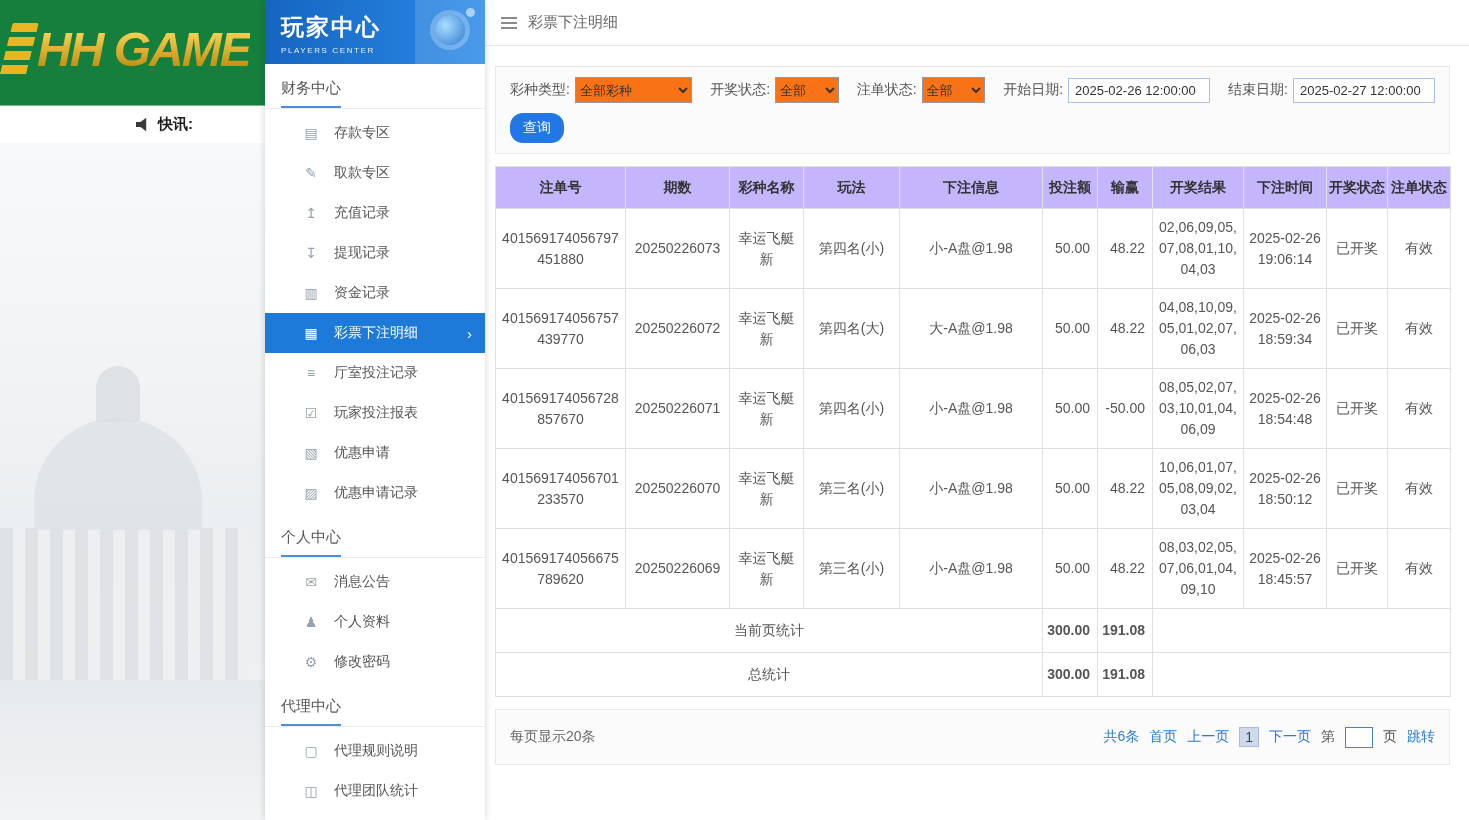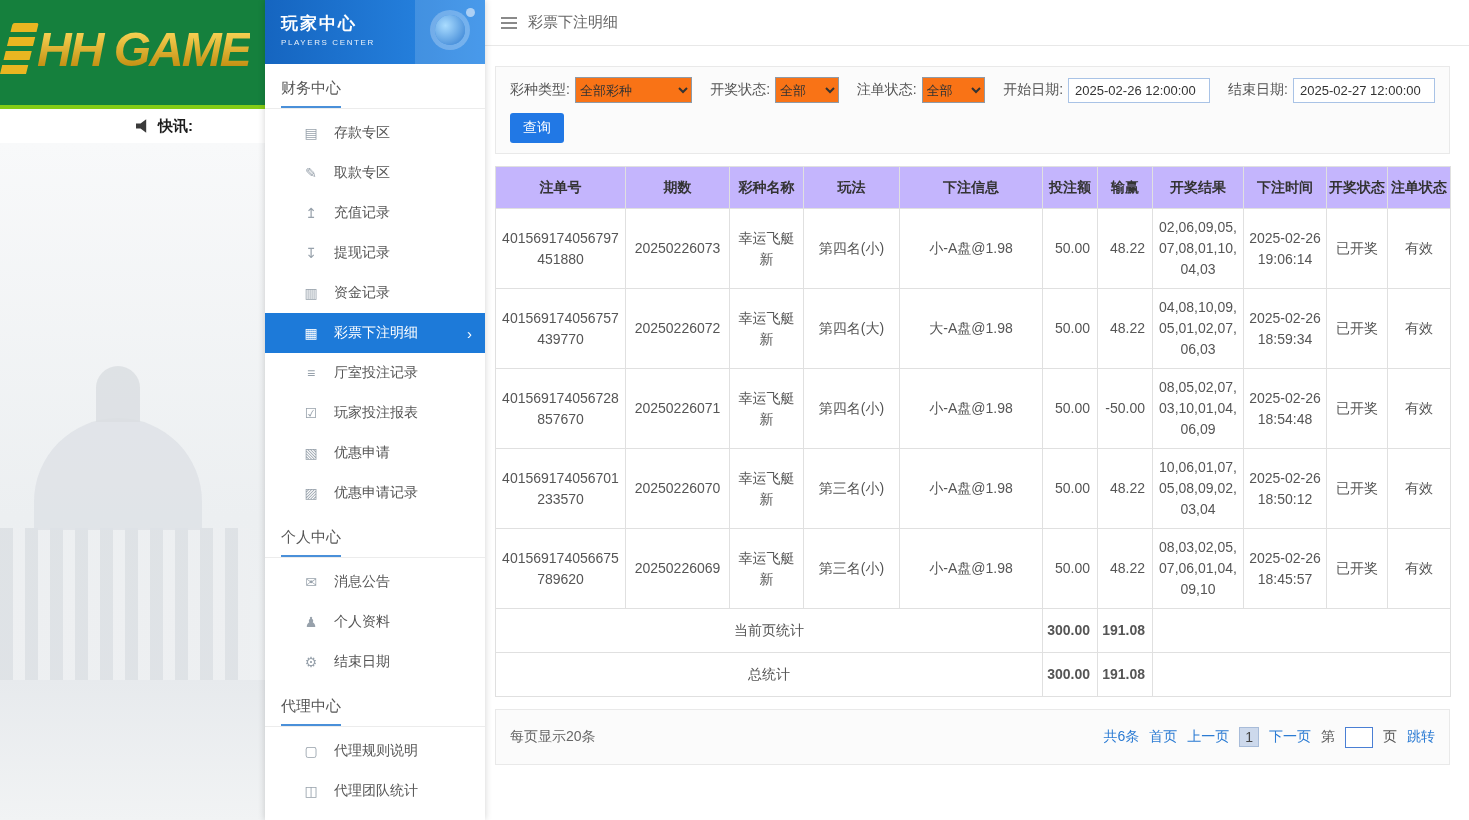--- a/index.html
+++ b/index.html
@@ -19,21 +19,21 @@
     background:repeating-linear-gradient(180deg,#e9b621 0 9px, rgba(0,0,0,0) 9px 14px);
     transform:skewX(-14deg); border-radius:2px;
   }
   .logo-text {
     font-size:48px; font-weight:bold; font-style:italic; letter-spacing:-2px;
     color:#d9a71c;
     background:linear-gradient(180deg,#f6d052 20%,#c08c0e 85%);
     -webkit-background-clip:text; background-clip:text; -webkit-text-fill-color:transparent;
   }
   .news-band {
-    height:38px; border-top:4px solid #84cc16; background:#fff;
+    height:38px; border-top:1px solid #84cc16; background:#fff;
     display:flex; align-items:center; gap:7px; padding-left:136px;
     font-weight:bold; color:#1d1d1d; font-size:15px;
   }
   .speaker { width:15px; height:14px; background:#3a3a3a;
     clip-path:polygon(0 32%, 30% 32%, 68% 2%, 68% 98%, 30% 68%, 0 68%); }
   .photo-area { position:absolute; top:143px; left:0; right:0; bottom:0;
     background:linear-gradient(180deg,#f8f9fa 0%, #eceff1 55%, #f0f2f4 100%); }
   .photo-dome { position:absolute; left:34px; bottom:290px; width:168px; height:112px;
     border-radius:84px 84px 0 0; background:#dee2e6; opacity:.85; }
   .photo-cupola { position:absolute; left:96px; bottom:398px; width:44px; height:56px;
@@ -41,21 +41,21 @@
   .photo-columns { position:absolute; left:0; bottom:140px; width:250px; height:152px;
     background:repeating-linear-gradient(90deg,#dbdfe3 0 13px, #edeff1 13px 25px); opacity:.8; }
   .photo-base { position:absolute; left:0; right:0; bottom:0; height:140px;
     background:linear-gradient(180deg,#e7eaed,#f1f3f4); }
 
   
   .sidebar { position:absolute; left:265px; top:0; width:220px; height:820px;
     background:#fff; box-shadow:0 0 7px rgba(0,0,0,.18); z-index:2; }
   .sb-header { height:64px; background:linear-gradient(90deg,#1565c0,#2b8ae8);
     position:relative; color:#fff; padding:12px 0 0 16px; overflow:hidden; }
-  .sb-title { font-size:17px; font-weight:bold; letter-spacing:2px; }
+  .sb-title { font-size:23px; font-weight:bold; letter-spacing:2px; }
   .sb-sub { font-size:8px; letter-spacing:1.6px; opacity:.9; margin-top:3px; }
   .globe { position:absolute; right:0; top:0; width:70px; height:64px; background:rgba(255,255,255,.14); }
   .globe::before { content:""; position:absolute; right:20px; top:15px; width:30px; height:30px;
     border-radius:50%; background:radial-gradient(circle at 35% 35%, #aadcff, #2f7bd0);
     box-shadow:0 0 0 5px rgba(255,255,255,.25); }
   .globe::after { content:""; position:absolute; right:10px; top:8px; width:9px; height:9px;
     border-radius:50%; background:rgba(255,255,255,.55); }
 
   .sb-section-title { position:relative; padding:15px 16px 10px; font-size:15px; color:#555;
     border-bottom:1px solid #ececec; margin-bottom:4px; }
@@ -95,21 +95,21 @@
   .content { padding:20px 19px 0 10px; }
   .filter-panel { background:#fbfbfb; border:1px solid #e9e9e9; padding:10px 14px; }
   .filter-row { display:flex; align-items:center; gap:5px; font-size:14px; color:#555; white-space:nowrap; }
   .filter-row .flabel { margin-left:13px; }
   .filter-row .flabel:first-child { margin-left:0; }
   select { height:26px; border:1px solid #8f9aa6; background:#f97316; font-size:13px; color:#333; }
   .sel-lottery { width:118px; }
   .sel-status { width:64px; }
   .date-input { width:142px; height:25px; border:1px solid #a9c3e6; font-size:13px; color:#333; padding:0 6px; }
   .btn-search { margin-top:10px; width:54px; height:30px; background:#2178e5; color:#fff;
-    border:none; border-radius:3px; font-size:14px; cursor:pointer; }
+    border:none; border-radius:13px; font-size:14px; cursor:pointer; }
 
   .bet-table { width:100%; border-collapse:collapse; margin-top:12px; table-layout:fixed; }
   .bet-table th, .bet-table td { border:1px solid #e0e0e0; }
   .bet-table th { background:#c4b5fd; height:42px; font-size:14px; color:#333; padding:0 2px; }
   .bet-table td { font-size:14px; color:#555; text-align:center; padding:8px 4px;
     line-height:1.5; word-break:break-all; }
   .bet-table td.num { text-align:right; padding-right:7px; }
   .bet-table tfoot td { padding:11px 4px; }
   .bet-table tfoot td.num { padding-right:7px;font-weight:bold; }
 
@@ -206,21 +206,21 @@
     <div class="sb-item">
       <i class="ic ic-message"></i>
       <span>消息公告</span>
     </div>
     <div class="sb-item">
       <i class="ic ic-profile"></i>
       <span>个人资料</span>
     </div>
     <div class="sb-item">
       <i class="ic ic-password"></i>
-      <span>结束日期</span>
+      <span>修改密码</span>
     </div>
   </div>
 
   <div class="sb-section">
     <div class="sb-section-title">
       <span>代理中心</span>
     </div>
     <div class="sb-item">
       <i class="ic ic-agent-rules"></i>
       <span>代理规则说明</span>

